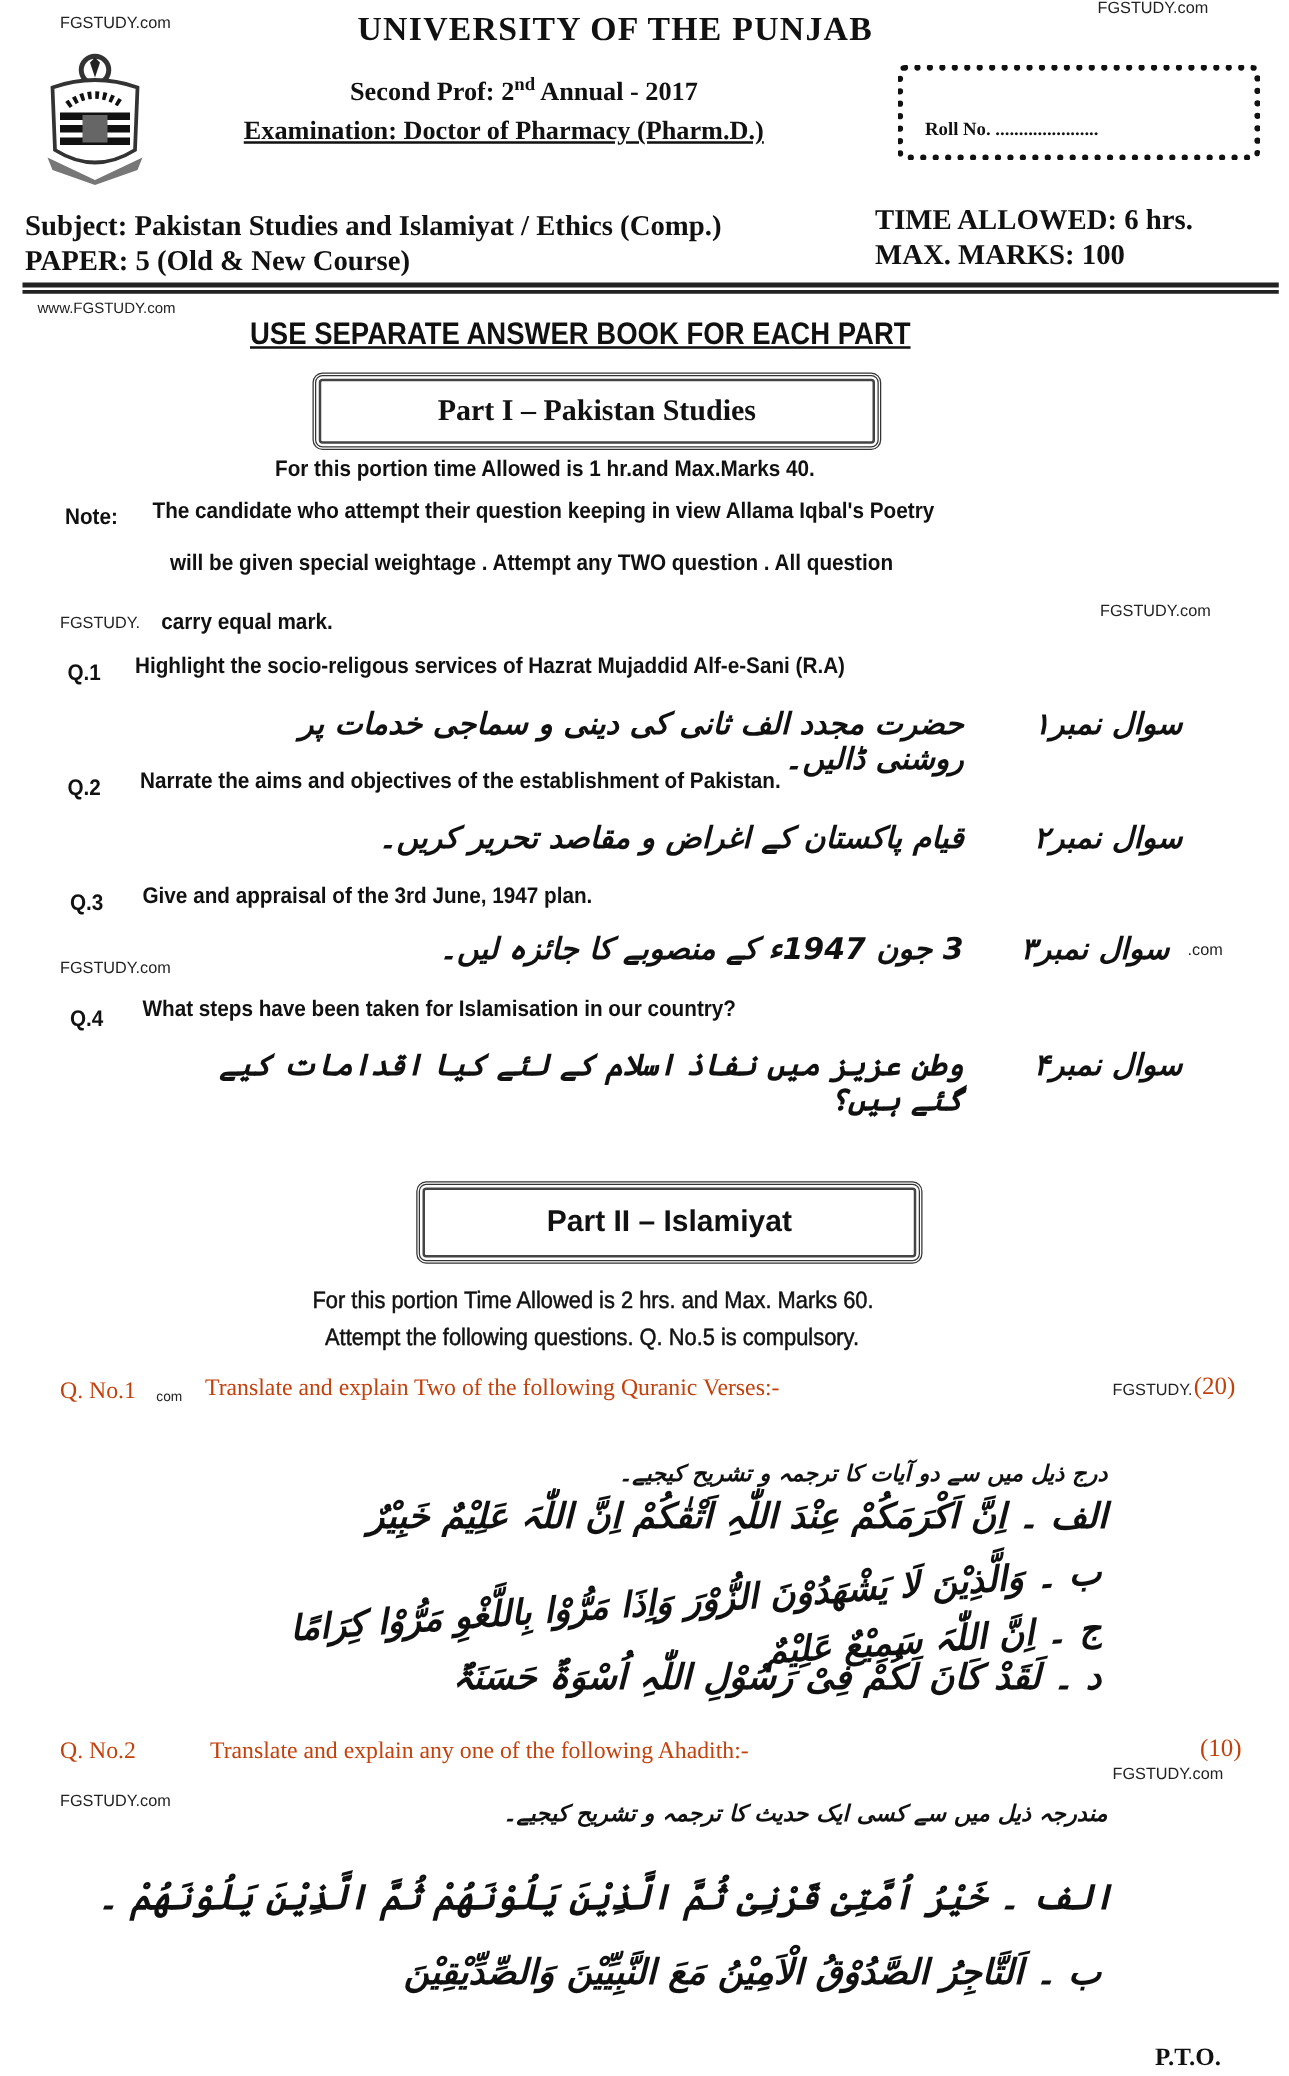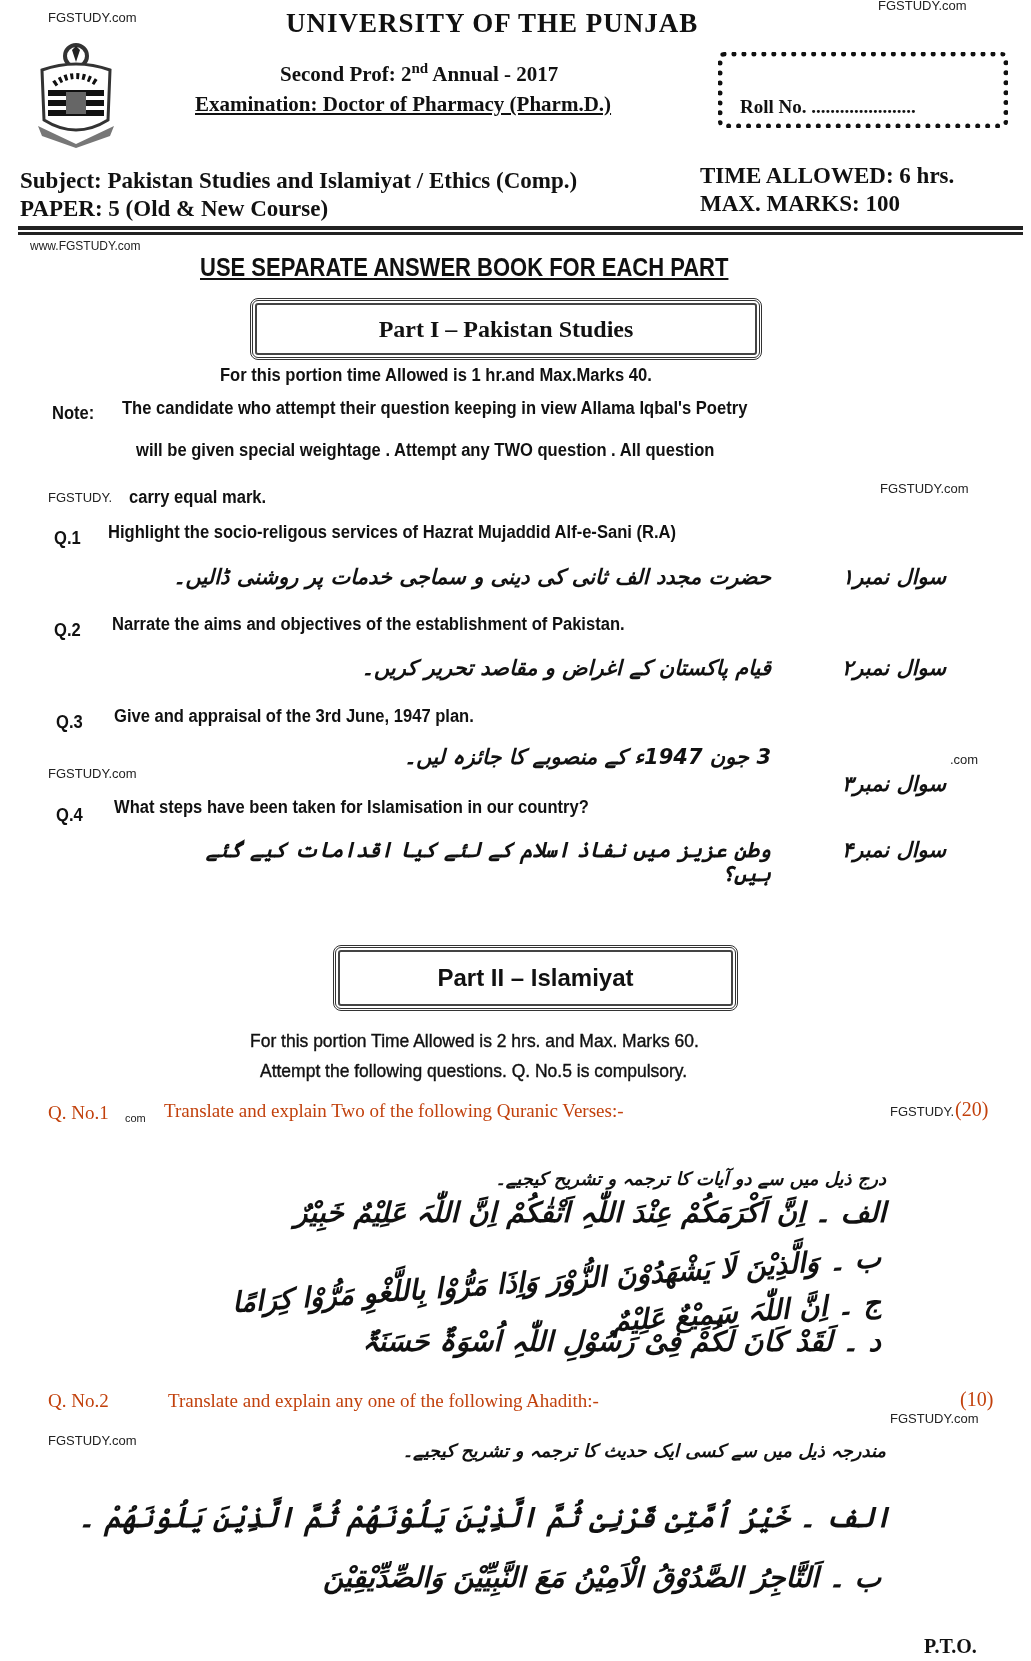--- a/index.html
+++ b/index.html
@@ -4,29 +4,29 @@
 <style>
   html, body { margin:0; padding:0; background:#ffffff; }
   body { width:1031px; height:1661px; position:relative; overflow:hidden; color:#111; font-family:"Liberation Serif", serif; }
   .abs { position:absolute; }
   .wm { position:absolute; font-family:"Liberation Sans", sans-serif; font-size:13px; color:#222; }
   .serif-b { font-family:"Liberation Serif", serif; font-weight:bold; }
   .title { left:250px; top:8px; font-size:27px; letter-spacing:1px;margin-left:36px; }
   .sub1 { left:280px; top:60px; font-size:21px; }
   .sub2 { left:195px; top:92px; font-size:21px; text-decoration:underline; }
   .rollbox { left:718px; top:52px; width:290px; height:76px; border:5px dotted #111; border-radius:6px; box-sizing:border-box; }
-  .roll { left:740px; top:96px; font-size:19px; }
+  .roll { left:740px; top:96px; font-size:15px; }
   .meta { font-size:23px;text-align:center; }
   .rule { left:18px; width:1005px; height:4px; background:#222; }
   .usesep { left:200px; top:253px; font-size:25px; text-decoration:underline; font-family:"Liberation Sans", sans-serif; font-weight:bold; transform:scaleX(0.88); transform-origin:left; }
   .partbox { border:3px double #333; border-radius:8px; box-sizing:border-box; display:flex; align-items:center; justify-content:center; outline:2px solid #444; outline-offset:-7px; }
-  .part1 { left:250px; top:298px; width:512px; height:62px; font-size:24px; }
+  .part1 { left:250px; top:298px; width:455px; height:62px; font-size:24px; }
   .part2 { left:333px; top:945px; width:405px; height:66px; font-size:24px; font-family:"Liberation Sans", sans-serif; font-weight:bold; }
   .ptext { font-family:"Liberation Sans", sans-serif; font-weight:bold; font-size:18px; transform:scaleX(0.92); transform-origin:left; }
-  .urdu { direction:rtl; font-family:"DejaVu Sans", sans-serif; font-size:21px; font-style:italic; font-weight:bold; text-align:right; }
+  .urdu { direction:rtl; font-family:"DejaVu Sans", sans-serif; font-size:24px; font-style:italic; font-weight:bold; text-align:right; }
   .qtext { font-family:"Liberation Serif", serif; font-size:19px; color:#c2410c; }
   .arabic { direction:rtl; font-family:"DejaVu Sans", sans-serif; font-size:28px; font-style:italic; font-weight:bold; text-align:right; line-height:1.3; }
   .logo { left:34px; top:40px; width:84px; height:108px; }
 </style>
 </head>
 <body>
 
 <div class="wm" style="left:48px;top:10px;">FGSTUDY.com</div>
 <div class="wm" style="left:878px;top:-2px;">FGSTUDY.com</div>
 <div class="wm" style="left:30px;top:239px;font-size:12px;">www.FGSTUDY.com</div>
@@ -77,21 +77,21 @@
 <div class="abs urdu" style="right:85px;top:565px;width:140px;">سوال نمبر۱</div>
 <div class="abs urdu" style="right:260px;top:565px;width:600px;">حضرت مجدد الف ثانی کی دینی و سماجی خدمات پر روشنی ڈالیں۔</div>
 
 <div class="abs ptext" style="left:54px;top:620px;">Q.2</div>
 <div class="abs ptext" style="left:112px;top:614px;">Narrate the aims and objectives of the establishment of Pakistan.</div>
 <div class="abs urdu" style="right:85px;top:656px;width:140px;">سوال نمبر۲</div>
 <div class="abs urdu" style="right:260px;top:656px;width:600px;">قیام پاکستان کے اغراض و مقاصد تحریر کریں۔</div>
 
 <div class="abs ptext" style="left:56px;top:712px;">Q.3</div>
 <div class="abs ptext" style="left:114px;top:706px;">Give and appraisal of the 3rd June, 1947 plan.</div>
-<div class="abs urdu" style="right:85px;top:772px;width:140px;">سوال نمبر۳</div>
+<div class="abs urdu" style="right:85px;top:745px;width:140px;text-align:center;">سوال نمبر۳</div>
 <div class="wm" style="left:950px;top:752px;">.com</div>
 <div class="abs urdu" style="right:260px;top:745px;width:600px;">3 جون 1947ء کے منصوبے کا جائزہ لیں۔</div>
 <div class="wm" style="left:48px;top:766px;">FGSTUDY.com</div>
 
 <div class="abs ptext" style="left:56px;top:805px;">Q.4</div>
 <div class="abs ptext" style="left:114px;top:797px;">What steps have been taken for Islamisation in our country?</div>
 <div class="abs urdu" style="right:85px;top:838px;width:140px;">سوال نمبر۴</div>
 <div class="abs urdu" style="right:260px;top:838px;width:600px;">وطن عزیز میں نفاذ اسلام کے لئے کیا اقدامات کیے گئے ہیں؟</div>
 
 <div class="abs partbox part2">

